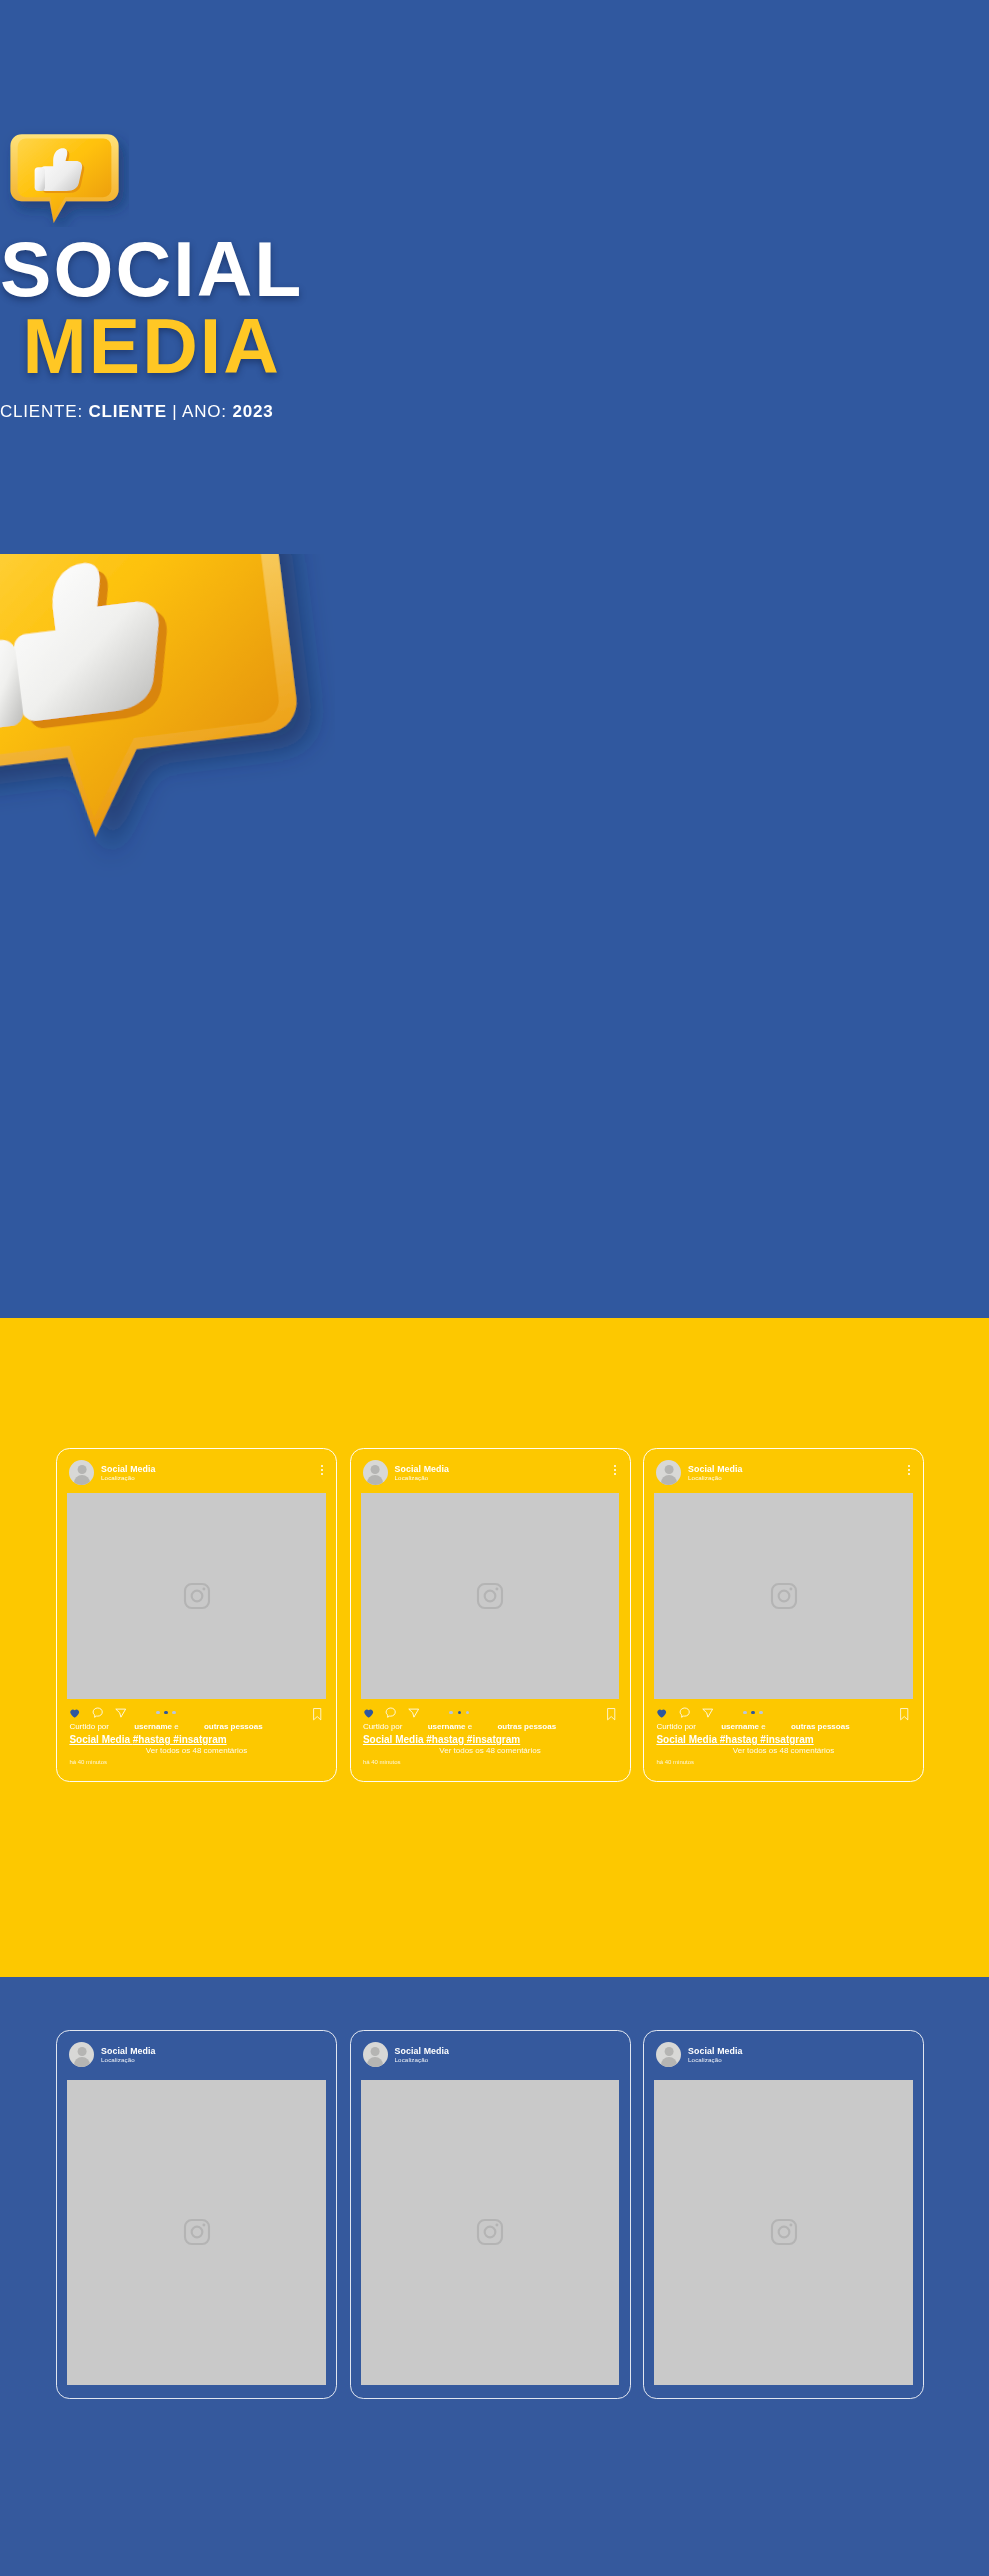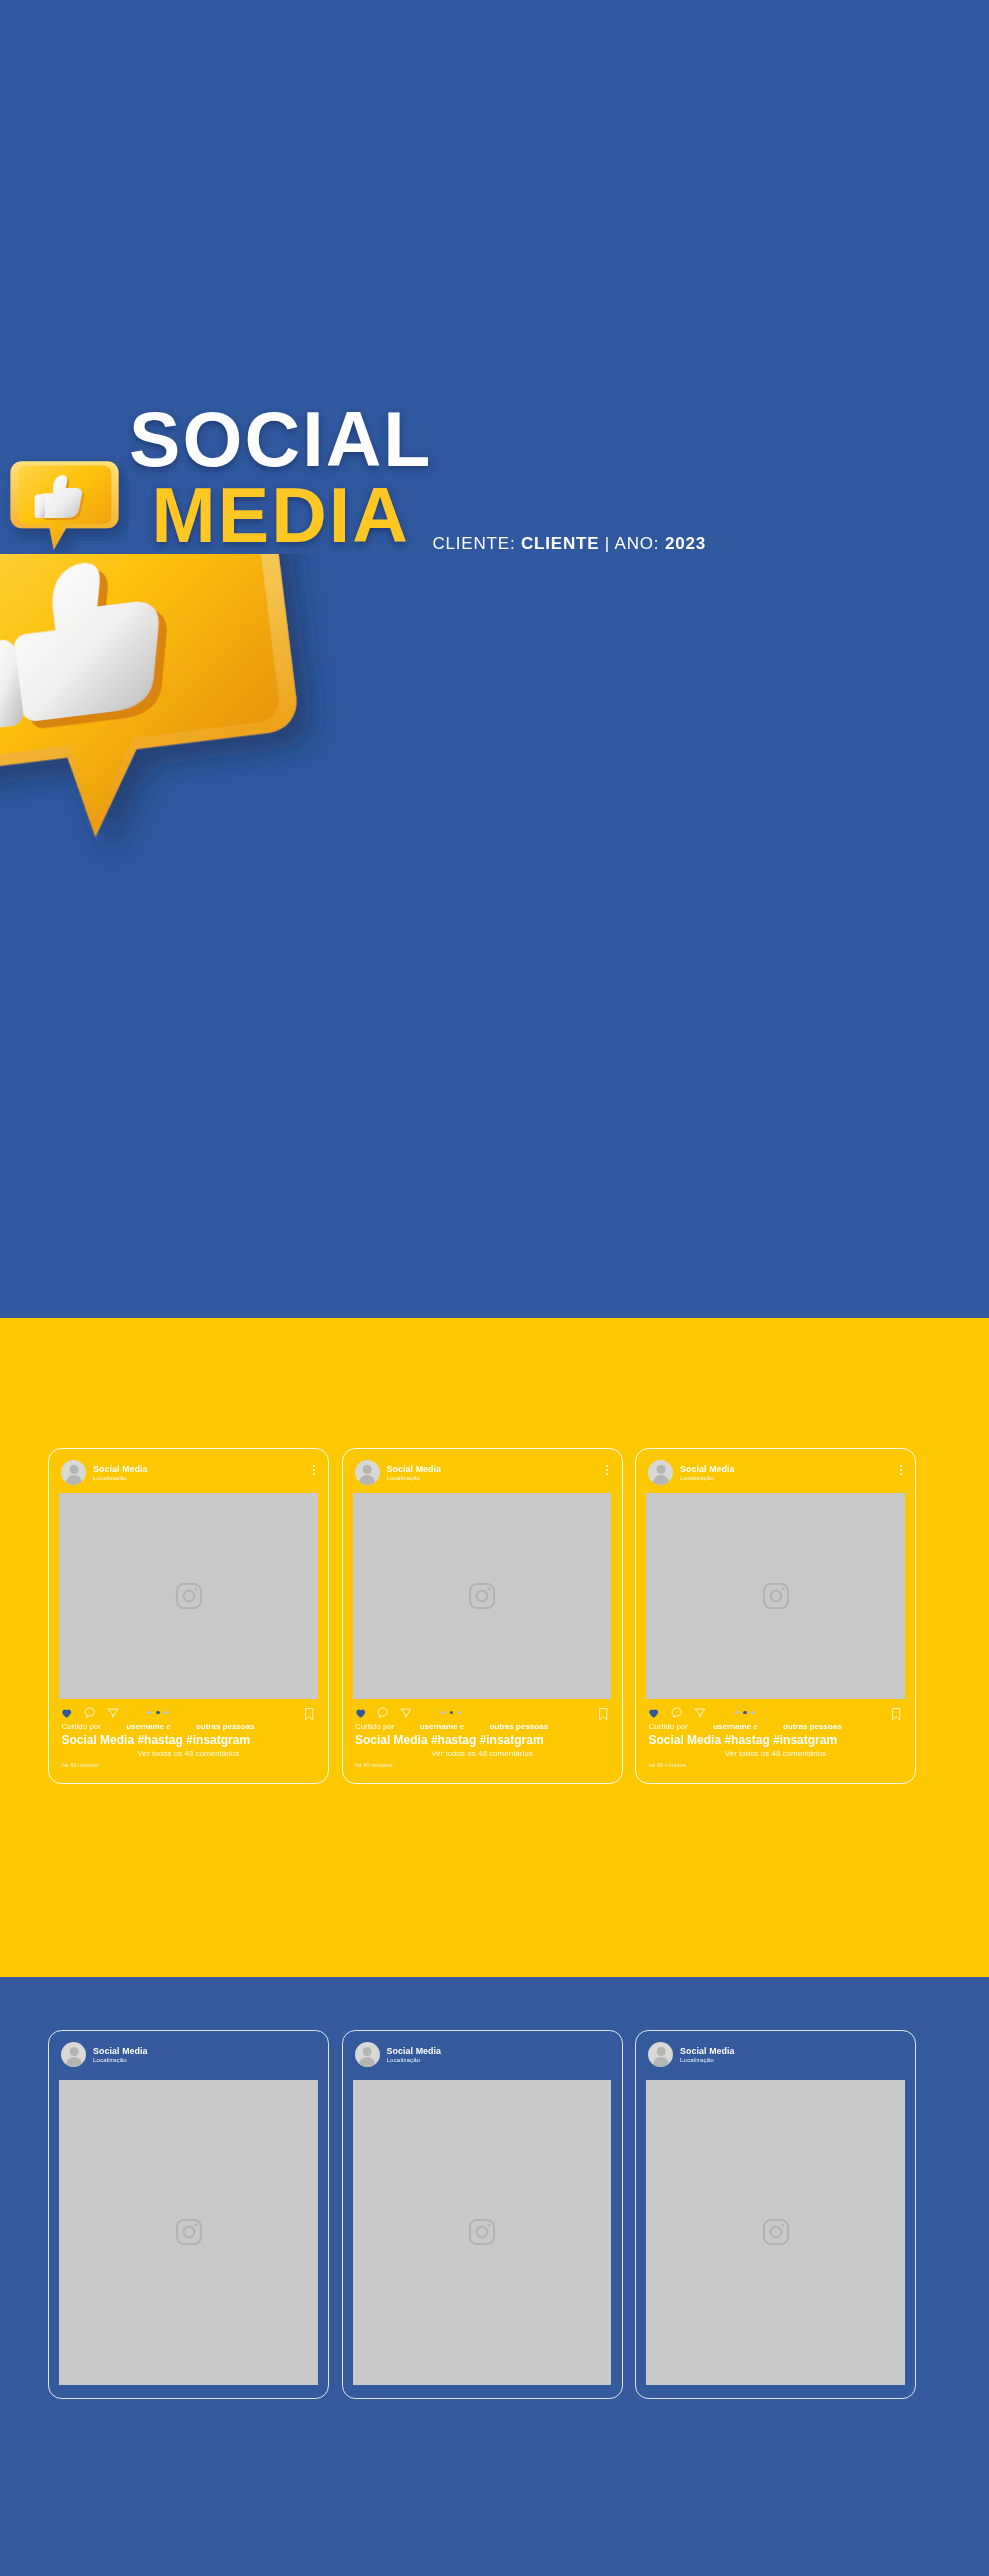--- a/index.html
+++ b/index.html
@@ -17,21 +17,21 @@
 
   .sec-hero     { height: 554px; background: #30589F; }
   .sec-posts-b  { height: 764px; background: #30589F; }
   .sec-posts-y  { height: 659px; background: #FDC800; }
   .sec-posts-s  { height: 582px; background: #35599D; }
   .sec-thanks   { height: 407px;  background: #35599D; }
 
   
   .hero-inner {
     position: absolute; left: 0; right: 0; top: 0; bottom: 0;
-    display: flex; flex-direction: row; align-items: flex-end;
+    display: flex; flex-direction: column; align-items: flex-start;
   }
   .hero-badge { margin-top: 124px; }
   .hero-title-wrap { margin-top: 5.2px; text-align: center; }
   .hero-t1 {
     font-size: 77px; font-weight: 700; letter-spacing: 2.1px;
     color: #ffffff; line-height: 0.98;
     text-shadow: 0 3.1px 7.2px rgba(10,25,60,.45);
   }
   .hero-t2 {
     font-size: 77px; font-weight: 700; letter-spacing: 2.1px;
@@ -48,21 +48,21 @@
     position: absolute; left: -77px; top: -52px;
     width: 412px; height: 392px; pointer-events: none; z-index: 5;
   }
 
   
   .like3d { display: block; }
 
   
   .grid {
     position: absolute; display: flex; justify-content: space-between;
-    left: 48px; width: 868px;
+    left: 56px; width: 868px;
   }
 
   .card {
     width: 281px;
     border-radius: 13.4px;
     position: relative;
   }
   .card-yellow { border: 1px solid rgba(255,255,255,.95); background: transparent; }
   .card-story  { border: 1px solid rgba(255,255,255,.85); background: transparent; }
 
@@ -110,21 +110,21 @@
   }
   .act-i { margin-right: 9.3px; display: inline-flex; }
   .carousel-dots { display: flex; gap: 4.6px; margin-left: 19.6px; align-items: center; }
   .cd { width: 3.6px; height: 3.6px; border-radius: 50%; }
   .bookmark { position: absolute; right: 12.4px; top: 7.2px; }
 
   .caption { padding: 1px 12.4px 15.5px 12.4px; }
   .cap-line { line-height: 1.32; }
   .cap-liked { font-size: 8px; color: #fff; font-weight: 400; }
   .cap-liked b { font-weight: 700; margin-left: 23px; }
-  .cap-text  { font-size: 12px; color: #fff; font-weight: 700; }
+  .cap-text  { font-size: 10px; color: #fff; font-weight: 700; text-decoration: underline; }
   .cap-tags  { font-weight: 700; }
   .cap-more  { font-size: 8px; color: #fff; opacity: .93; font-weight: 400; text-align: center; }
   .cap-time  { font-size: 6px; color: #fff; opacity: .85; margin-top: 2.6px; }
 
   .card-story .post-img { margin: 4.1px 10.3px 13.4px 10.3px; }
 
   
   .thanks-inner {
     position: absolute; inset: 0;
     display: flex; flex-direction: column; align-items: center;

